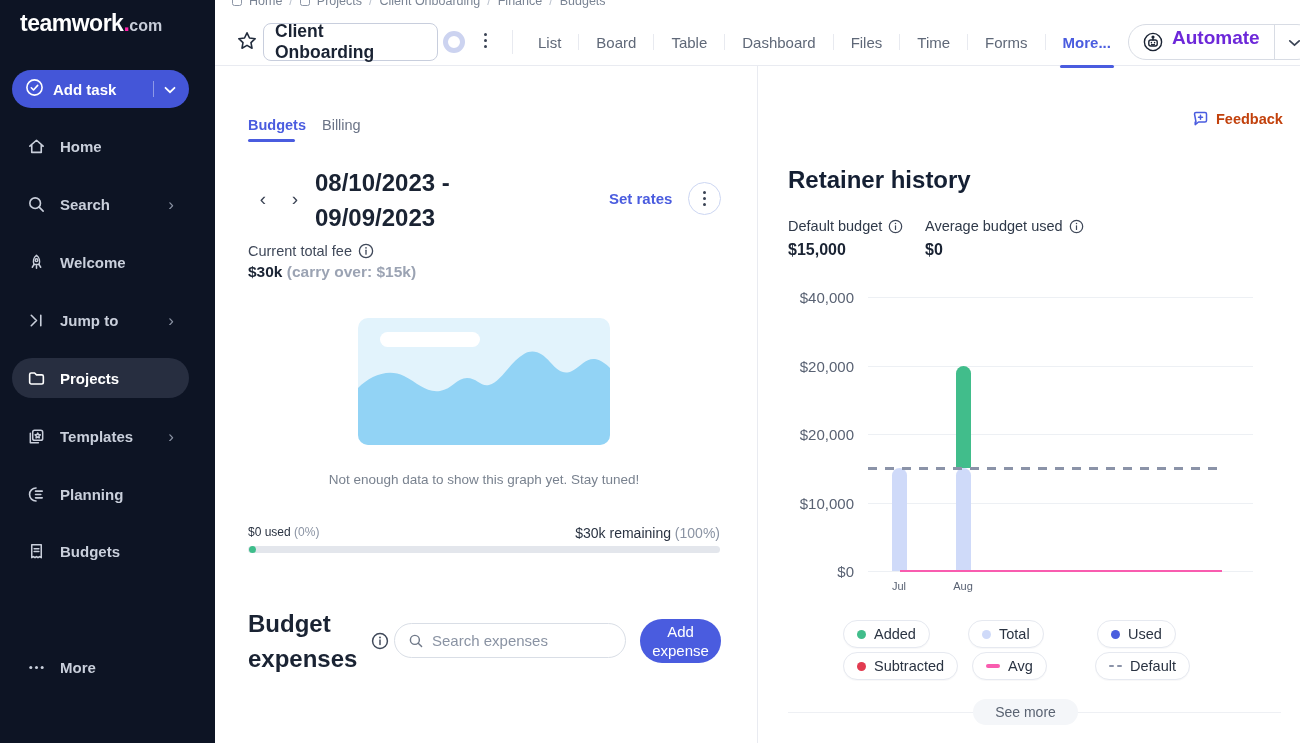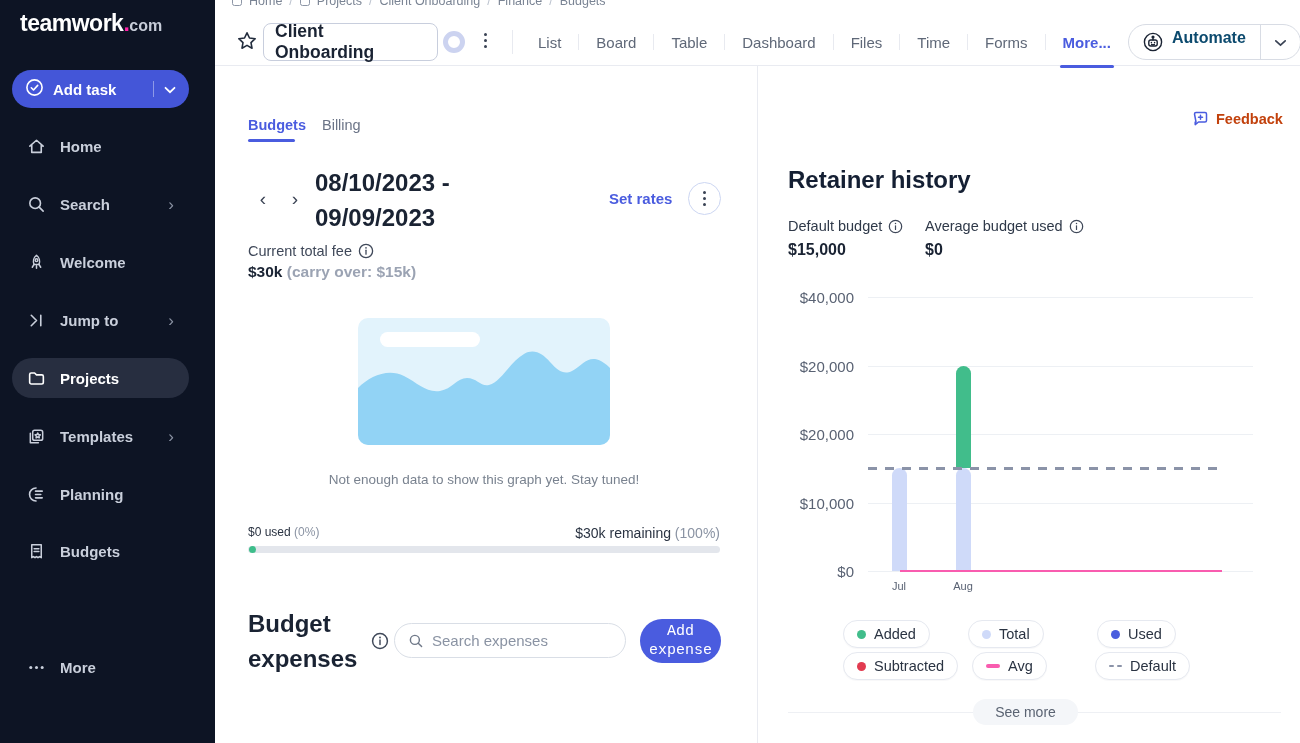--- a/index.html
+++ b/index.html
@@ -48,21 +48,21 @@
   .kebab-v i { width:3px; height:3px; border-radius:50%; background:#3a4354; }
   .hdr-kebab { position:absolute; left:484px; top:33px; cursor:pointer; }
   .hdr-sep { position:absolute; left:512px; top:30px; width:1px; height:24px; background:#e8eaf0; }
   .tabs { position:absolute; left:521px; top:24px; height:36px; display:flex; align-items:center; }
   .tab { padding:0 17px; font-size:15px; color:#5f6878; cursor:pointer; position:relative; height:36px; display:flex; align-items:center; }
   .tab-sep { width:1px; height:16px; background:#e8eaf0; }
   .tab.active { color:#4a5cdf; font-weight:bold; }
   .tab.active::after { content:""; position:absolute; left:14px; right:14px; bottom:-8px; height:3px; background:#4a5cdf; border-radius:2px; }
   .automate { position:absolute; left:1128px; top:24px; height:36px; border:1px solid #d8dce4; border-radius:18px;
     display:flex; align-items:center; background:#fff; cursor:pointer; }
-  .automate .albl { font-weight:bold; font-size:16px; color:#0c4a6e; margin:0 14px 8px 8px; }
+  .automate .albl { font-weight:bold; font-size:19px; color:#6d28d9; margin:0 14px 8px 8px; }
   .automate .asep { width:1px; height:36px; background:#d8dce4; }
   .automate .achev { padding:0 13px; color:#3a4354; }
   .automate svg.robot { margin-left:13px; }
 
   
   .vdivider { position:absolute; left:757px; top:66px; width:1px; height:677px; background:#e9ebf1; }
 
   
   .subtab-budgets { position:absolute; left:248px; top:117px; font-weight:bold; font-size:14.5px; color:#4a5cdf; cursor:pointer; }
   .subtab-underline { position:absolute; left:248px; top:139px; width:47px; height:3px; border-radius:2px; background:#4a5cdf; }
@@ -90,21 +90,21 @@
   .progress { position:absolute; left:248px; top:546px; width:472px; height:7px; background:#e3e6ec; border-radius:4px; }
   .progress .dot { position:absolute; left:1px; top:0; width:7px; height:7px; border-radius:50%; background:#3dbd8a; }
   .expenses-title { position:absolute; left:248px; top:606px; width:135px; font-weight:bold; font-size:24px; line-height:35px; color:#1a2333; }
   .expenses-info { position:absolute; left:371px; top:632px; }
   .search-box { position:absolute; left:394px; top:623px; width:232px; height:35px; border:1px solid #d9dee6; border-radius:18px;
     display:flex; align-items:center; padding:0 13px; gap:8px; background:#fff; }
   .search-box input { border:none; outline:none; font-size:15px; color:#2a3342; width:160px; font-family:"Liberation Sans",sans-serif; background:transparent; }
   .search-box input::placeholder { color:#8a93a3; }
   .add-expense { position:absolute; left:640px; top:619px; width:81px; height:44px; border-radius:22px; background:#4a5cdf;
     color:#fff; font-size:15px; line-height:19px; text-align:center; display:flex; align-items:center; justify-content:center;
-    cursor:pointer; border:none; font-family:Liberation Mono, monospace; padding:0 10px; }
+    cursor:pointer; border:none; font-family:Liberation Sans, sans-serif; padding:0 10px; }
 
   
   .retainer-title { position:absolute; left:788px; top:166px; font-weight:bold; font-size:24px; color:#141f33; }
   .stat-label { position:absolute; top:218px; font-size:14.5px; color:#2f3949; display:flex; align-items:center; gap:6px; }
   .stat-value { position:absolute; top:241px; font-weight:bold; font-size:16px; color:#1a2333; }
 
   .chart { position:absolute; left:788px; top:285px; width:494px; height:315px; }
   .chart .gridline { position:absolute; height:1px; background:#edf0f4; }
   .chart .ytick { position:absolute; width:66px; text-align:right; font-size:15px; color:#596273; transform:translateY(-50%); }
   .chart .bar { position:absolute; width:15px; border-radius:8px 8px 0 0; }

